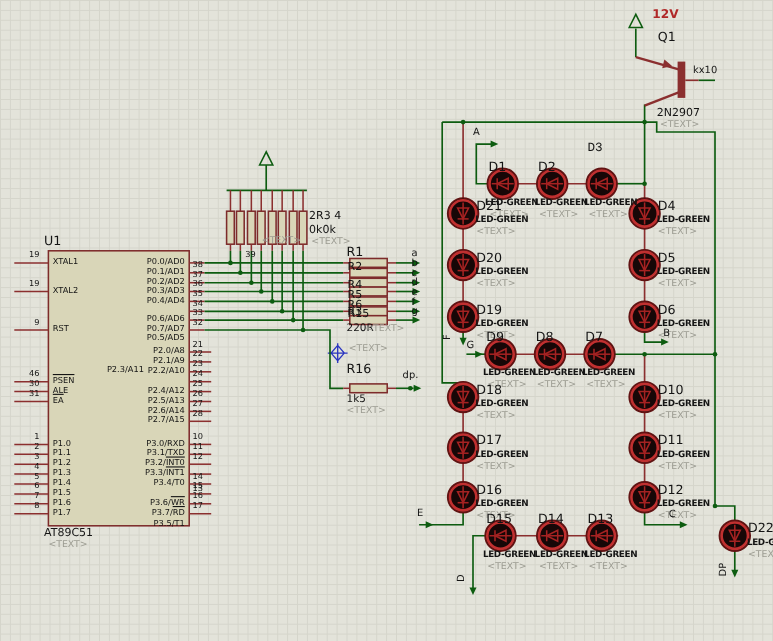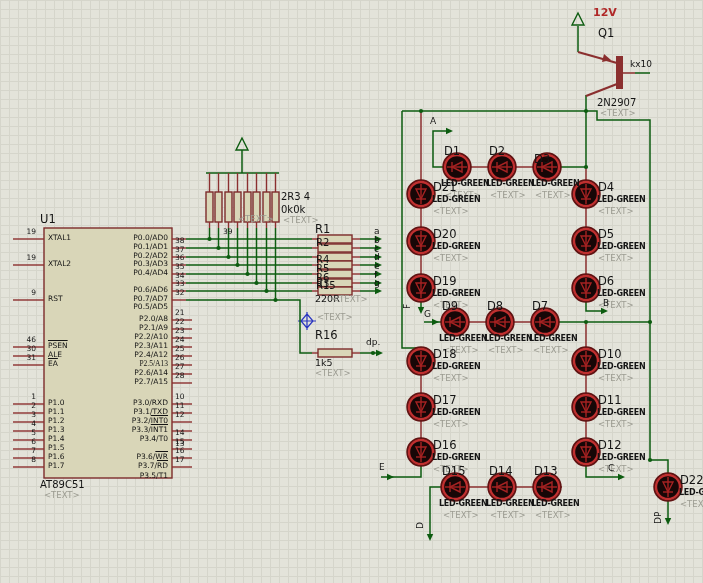--- a/index.html
+++ b/index.html
@@ -578,25 +578,25 @@
       <span class="t pnr" style="left: 60px; top: 286px;">P0.6/AD6</span>
       <span class="t num" style="left: 175px; top: 289px;">32</span>
       <span class="t pnr" style="left: 60px; top: 295px;">P0.7/AD7</span>
       <span class="t num" style="left: 175px; top: 309px;">21</span>
       <span class="t pnr" style="left: 60px; top: 315px;">P2.0/A8</span>
       <span class="t num" style="left: 175px; top: 318px;">22</span>
       <span class="t pnr" style="left: 60px; top: 324px;">P2.1/A9</span>
       <span class="t num" style="left: 175px; top: 327px;">23</span>
       <span class="t pnr" style="left: 60px; top: 333px;">P2.2/A10</span>
       <span class="t num" style="left: 175px; top: 336px;">24</span>
-      <span class="t pnr" style="left: 60px; top: 342px;">P2.3/A11</span>
+      <span class="t pnr" style="left: 60px; top: 332px; text-align: center;">P2.3/A11</span>
       <span class="t num" style="left: 175px; top: 345px;">25</span>
       <span class="t pnr" style="left: 60px; top: 351px;">P2.4/A12</span>
       <span class="t num" style="left: 175px; top: 354px;">26</span>
-      <span class="t pnr" style="left: 60px; top: 360px; font-family: Liberation Serif, serif;">P2.5/A13</span>
+      <span class="t pnr" style="left: 60px; top: 360px;">P2.5/A13</span>
       <span class="t num" style="left: 175px; top: 363px; text-align: center;">27</span>
       <span class="t pnr" style="left: 60px; top: 369px;">P2.6/A14</span>
       <span class="t num" style="left: 175px; top: 372px;">28</span>
       <span class="t pnr" style="left: 60px; top: 378px;">P2.7/A15</span>
       <span class="t num" style="left: 175px; top: 393px;">10</span>
       <span class="t pnr" style="left: 60px; top: 399px;">P3.0/RXD</span>
       <span class="t num" style="left: 175px; top: 402px;">11</span>
       <span class="t pnr" style="left: 60px; top: 408px;">P3.1/TXD</span>
       <span class="t num" style="left: 175px; top: 411px;">12</span>
       <span class="t pnr" style="left: 60px; top: 417px;">P3.2/<span class="ov">INT0</span></span>
@@ -622,21 +622,21 @@
       <span class="t rlabel" style="left: 316px; top: 254px;">R4</span>
       <span class="t rlabel" style="left: 316px; top: 263px;">R5</span>
       <span class="t rlabel" style="left: 316px; top: 272px;">R6</span>
       <span class="t rlabel" style="left: 316px; top: 280px;">R15</span>
       <span class="t ref" style="left: 444px; top: 145px;">D1</span>
       <span class="t ltype" style="left: 441px; top: 180px;">LED-GREEN</span>
       <span class="t ph" style="left: 445px; top: 191px;">&lt;TEXT&gt;</span>
       <span class="t ref" style="left: 489px; top: 145px;">D2</span>
       <span class="t ltype" style="left: 486px; top: 180px;">LED-GREEN</span>
       <span class="t ph" style="left: 490px; top: 191px;">&lt;TEXT&gt;</span>
-      <span class="t ref" style="left: 534px; top: 153px;">D3</span>
+      <span class="t ref" style="left: 534px; top: 129px; font-family: Liberation Mono, monospace;">D3</span>
       <span class="t ltype" style="left: 531px; top: 180px;">LED-GREEN</span>
       <span class="t ph" style="left: 535px; top: 191px;">&lt;TEXT&gt;</span>
       <span class="t ref" style="left: 433px; top: 181px;">D21</span>
       <span class="t ltype" style="left: 432px; top: 196px;">LED-GREEN</span>
       <span class="t ph" style="left: 433px; top: 207px;">&lt;TEXT&gt;</span>
       <span class="t ref" style="left: 433px; top: 228px;">D20</span>
       <span class="t ltype" style="left: 432px; top: 243px;">LED-GREEN</span>
       <span class="t ph" style="left: 433px; top: 254px;">&lt;TEXT&gt;</span>
       <span class="t ref" style="left: 433px; top: 275px;">D19</span>
       <span class="t ltype" style="left: 432px; top: 290px;">LED-GREEN</span>

